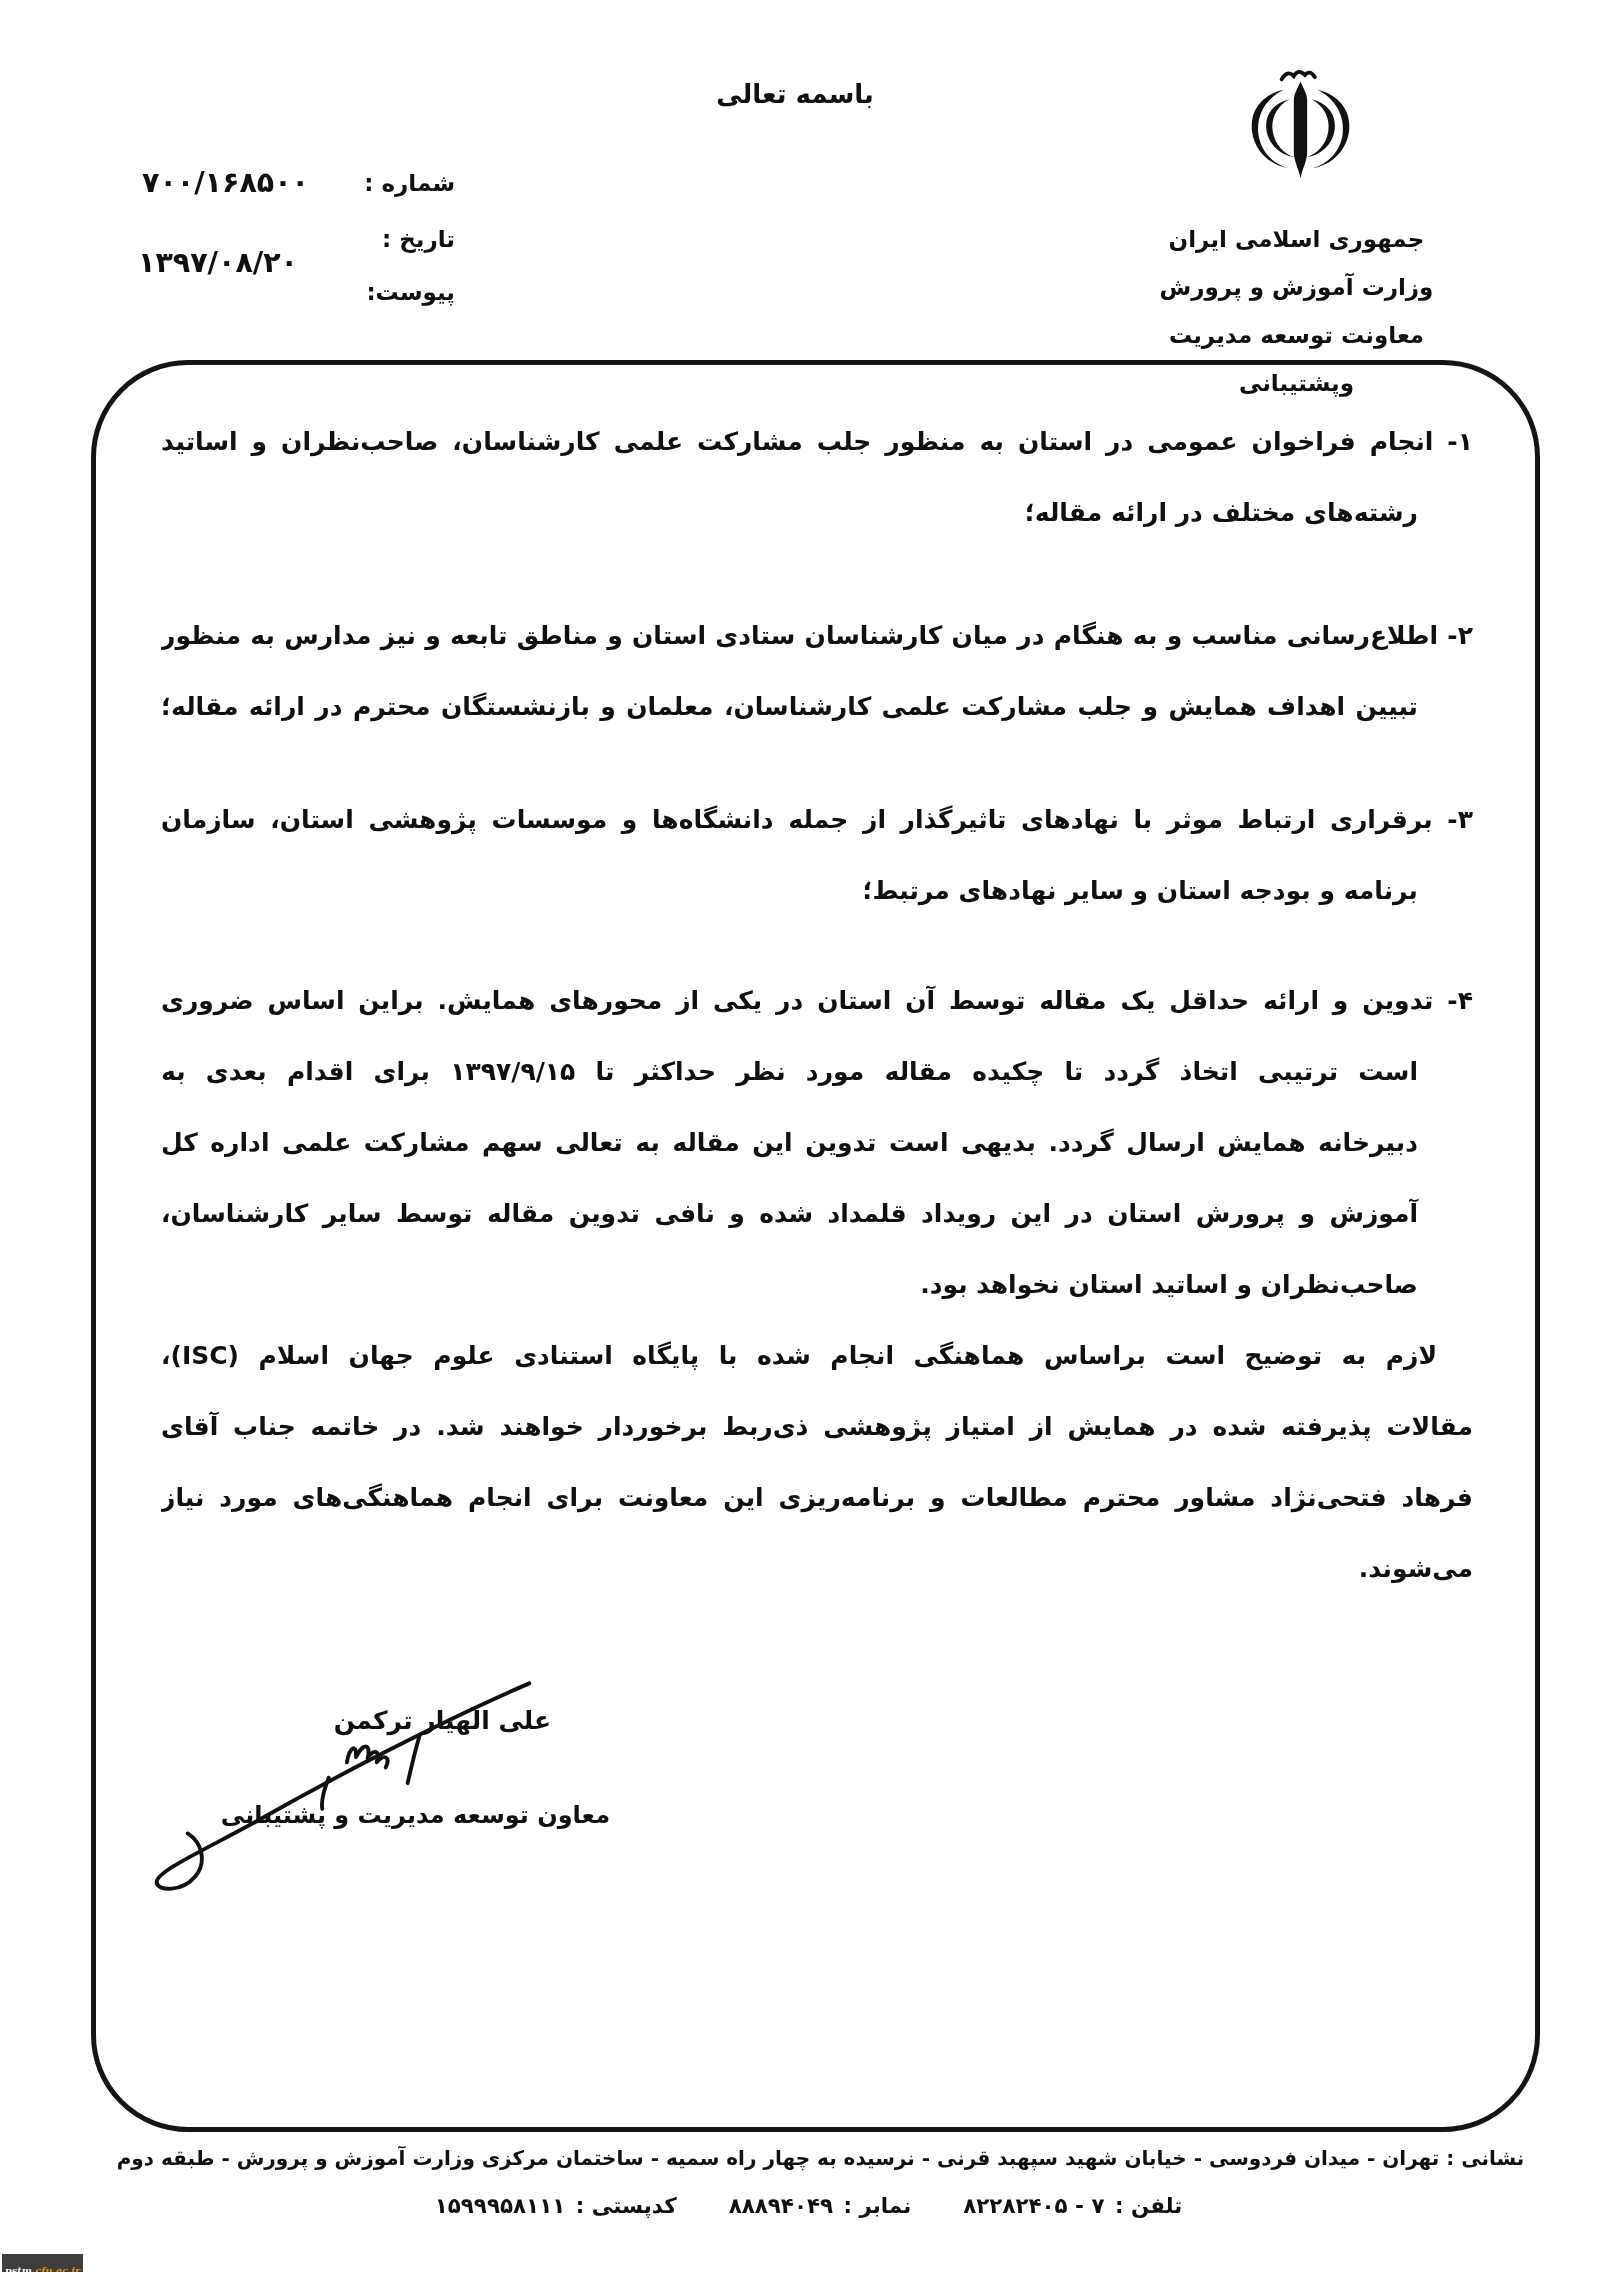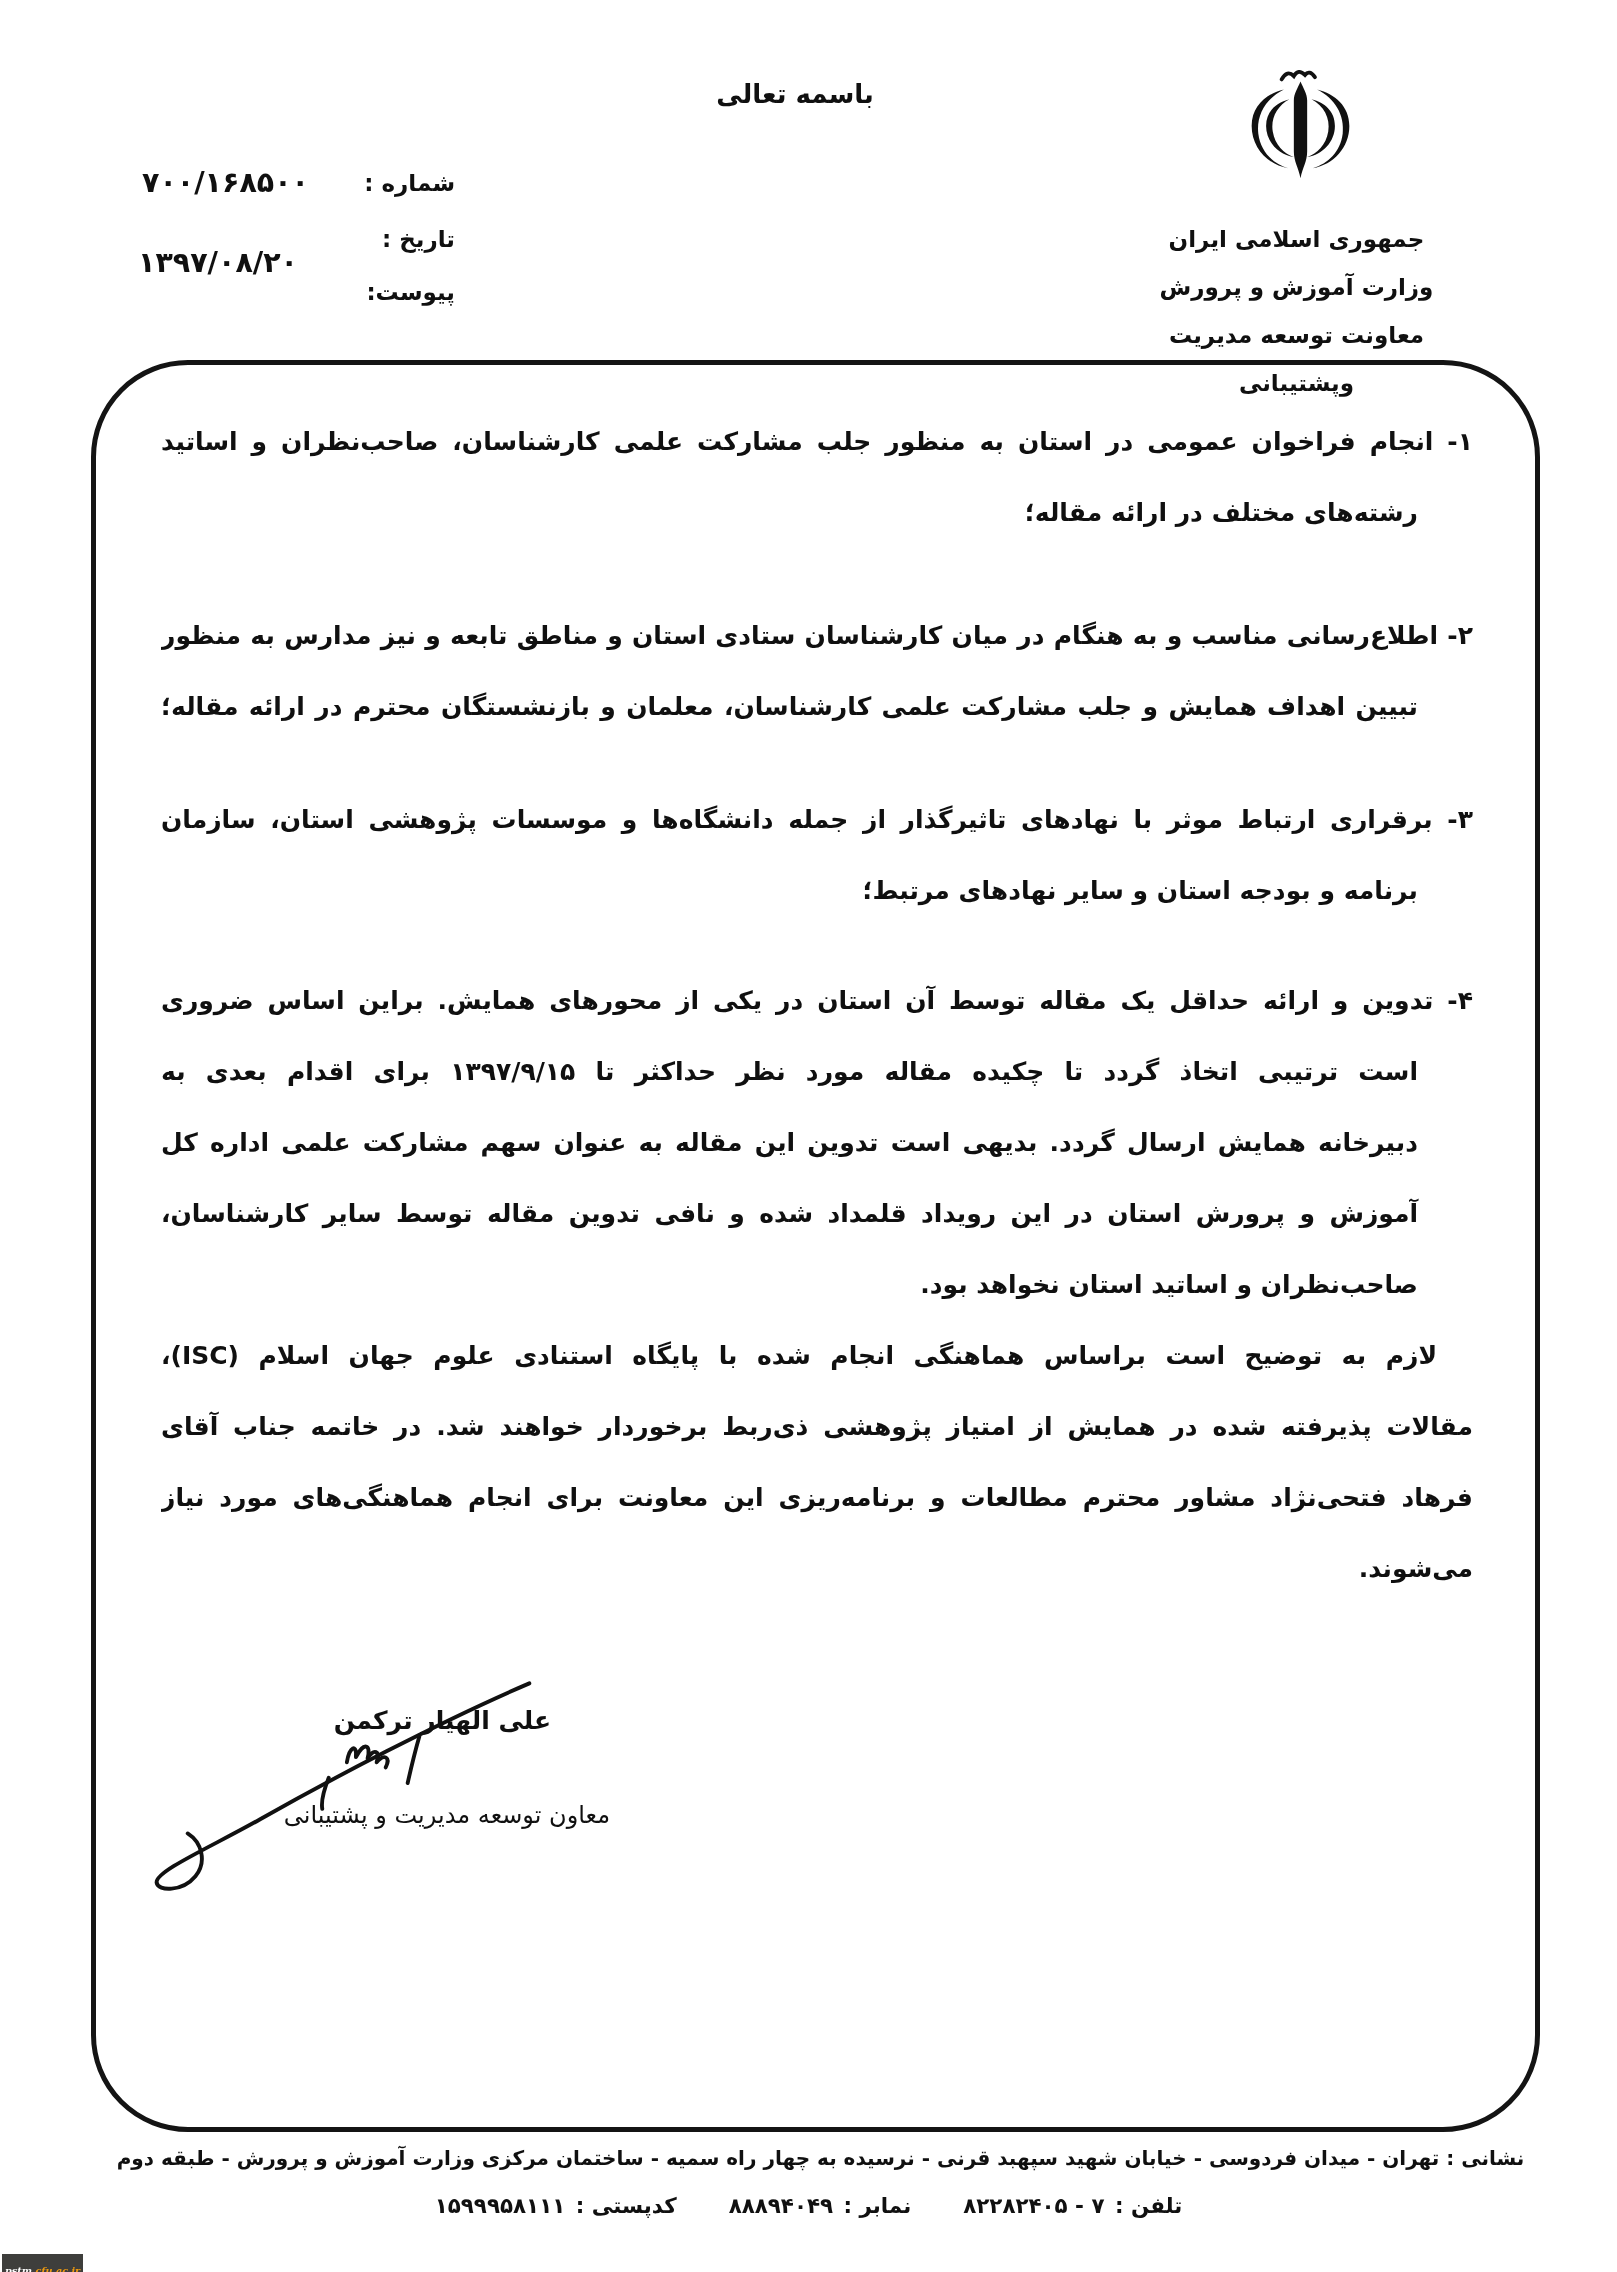--- a/index.html
+++ b/index.html
@@ -58,21 +58,21 @@
   .g60{margin-top:39px;}
   
   .sig-mark{position:absolute;left:115px;top:1673px;width:421px;height:220px;}
   .sig-mark svg{width:100%;height:100%;}
   .sig-name{
     position:absolute;left:305px;top:1706px;width:246px;
     text-align:right;font-size:25px;font-weight:700;white-space:nowrap;
   }
   .sig-title{
     position:absolute;left:305px;top:1801px;width:305px;
-    text-align:right;font-size:24px;font-weight:400;white-space:nowrap;
+    text-align:right;font-size:24px;font-weight:700;white-space:nowrap;
   }
   
   .footer-address{
     position:absolute;left:12px;top:2146px;width:1617px;
     text-align:center;font-size:20px;font-weight:700;white-space:nowrap;
   }
   .footer-contacts{
     position:absolute;left:0;top:2193px;width:1617px;
     display:flex;justify-content:center;align-items:baseline;gap:52px;
     font-size:21.4px;font-weight:700;
@@ -123,21 +123,21 @@
 
   <div class="letter-frame">
     <div class="bl">۱- انجام فراخوان عمومی در استان به منظور جلب مشارکت علمی کارشناسان، صاحب‌نظران و اساتید</div>
     <div class="bl end cont">رشته‌های مختلف در ارائه مقاله؛</div>
     <div class="bl g80">۲- اطلاع‌رسانی مناسب و به هنگام در میان کارشناسان ستادی استان و مناطق تابعه و نیز مدارس به منظور</div>
     <div class="bl cont">تبیین اهداف همایش و جلب مشارکت علمی کارشناسان، معلمان و بازنشستگان محترم در ارائه مقاله؛</div>
     <div class="bl g65">۳- برقراری ارتباط موثر با نهادهای تاثیرگذار از جمله دانشگاه‌ها و موسسات پژوهشی استان، سازمان</div>
     <div class="bl end cont">برنامه و بودجه استان و سایر نهادهای مرتبط؛</div>
     <div class="bl g60">۴- تدوین و ارائه حداقل یک مقاله توسط آن استان در یکی از محورهای همایش. براین اساس ضروری</div>
     <div class="bl cont">است ترتیبی اتخاذ گردد تا چکیده مقاله مورد نظر حداکثر تا ۱۳۹۷/۹/۱۵ برای اقدام بعدی به</div>
-    <div class="bl cont">دبیرخانه همایش ارسال گردد. بدیهی است تدوین این مقاله به عنوان سهم مشارکت علمی اداره کل</div>
+    <div class="bl cont">دبیرخانه همایش ارسال گردد. بدیهی است تدوین این مقاله به تعالی سهم مشارکت علمی اداره کل</div>
     <div class="bl cont">آموزش و پرورش استان در این رویداد قلمداد شده و نافی تدوین مقاله توسط سایر کارشناسان،</div>
     <div class="bl end cont">صاحب‌نظران و اساتید استان نخواهد بود.</div>
     <div class="bl para">لازم به توضیح است براساس هماهنگی انجام شده با پایگاه استنادی علوم جهان اسلام (ISC)،</div>
     <div class="bl">مقالات پذیرفته شده در همایش از امتیاز پژوهشی ذی‌ربط برخوردار خواهند شد. در خاتمه جناب آقای</div>
     <div class="bl">فرهاد فتحی‌نژاد مشاور محترم مطالعات و برنامه‌ریزی این معاونت برای انجام هماهنگی‌های مورد نیاز معرفی</div>
     <div class="bl end">می‌شوند.</div>
   </div>
 
   <div class="sig-mark">
     <svg viewBox="0 0 650 340" xmlns="http://www.w3.org/2000/svg" fill="none" stroke="#111111" stroke-linecap="round" stroke-linejoin="round">

